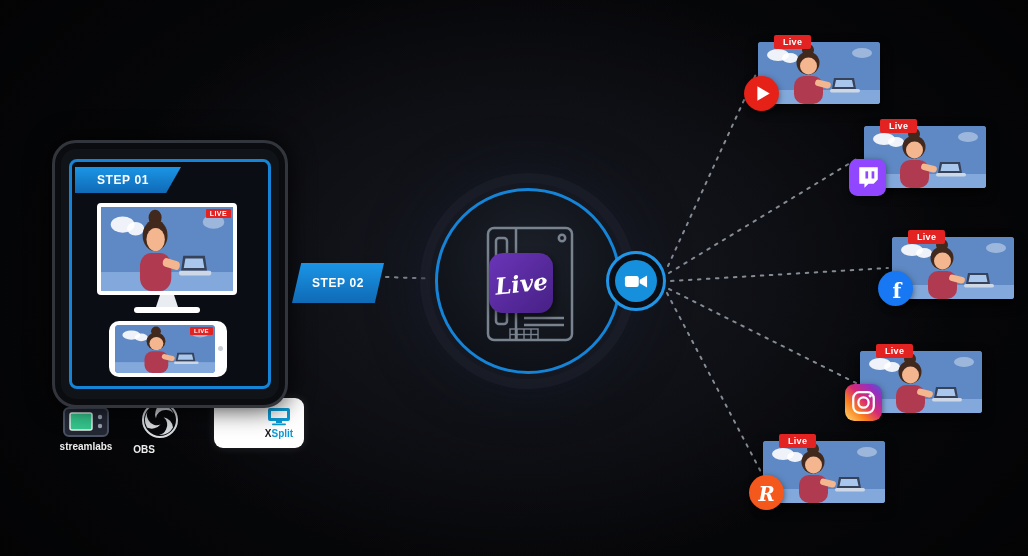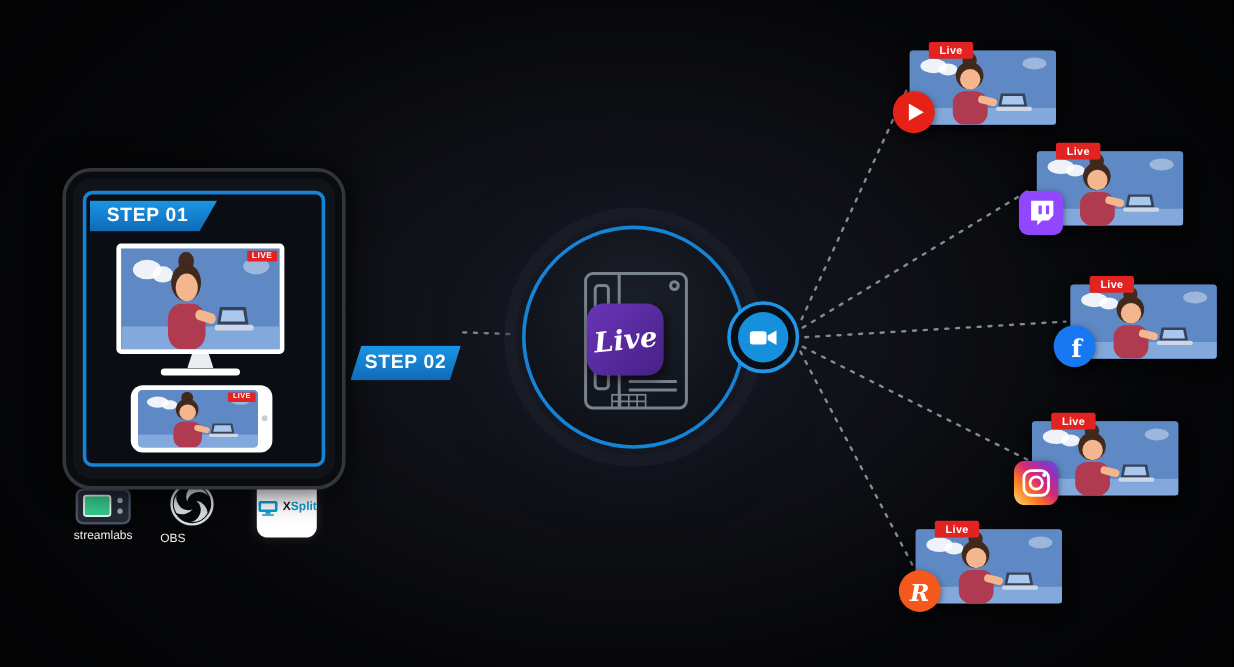--- a/index.html
+++ b/index.html
@@ -11,21 +11,21 @@
       radial-gradient(ellipse 900px 620px at 50% 50%, #0b0c10 0%, #000 100%);
     background-color:#000;
   }
   svg{display:block;}
   
   .lines{position:absolute;inset:0;z-index:1;pointer-events:none;}
   
   .banner{
     position:absolute;display:flex;align-items:center;justify-content:center;
     background:linear-gradient(180deg,#1b95e6,#0f6ab6);
-    color:#fff;font-weight:bold;font-size:16px;letter-spacing:.6px;
+    color:#fff;font-weight:bold;font-size:12px;letter-spacing:.6px;
   }
   .banner.flag{clip-path:polygon(0 0,100% 0,86% 100%,0 100%);padding-right:10px;}
   .banner.para{clip-path:polygon(10% 0,100% 0,90% 100%,0 100%);}
   
   .device-frame{
     position:absolute;left:52px;top:140px;width:230px;height:262px;z-index:2;
     border-radius:24px;background:#101318;border:3px solid #32353c;
     box-shadow:inset 0 0 0 6px #0a0c10, 0 0 26px rgba(0,0,0,.85);
   }
   .device-inner{
@@ -45,43 +45,44 @@
     position:absolute;left:54px;top:178px;width:118px;height:56px;background:#fff;
     border-radius:10px;padding:4px 12px 4px 6px;box-sizing:border-box;
   }
   .phone-screen{position:relative;width:100%;height:100%;border-radius:4px;overflow:hidden;background:#5f89c4;}
   .phone-btn{position:absolute;right:4px;top:25px;width:5px;height:5px;border-radius:50%;background:#c9ced6;}
   .live-chip{
     position:absolute;top:2px;right:2px;background:#e32222;color:#fff;
     font-size:7px;font-weight:bold;padding:1px 4px;border-radius:1px;letter-spacing:.4px;z-index:2;
   }
   
-  .soft-label{position:absolute;color:#ededed;font-size:10px;font-weight:normal;text-align:center;}
+  .soft-label{position:absolute;color:#ededed;font-size:10px;font-weight:bold;text-align:center;}
   .streamlabs-icon{position:absolute;left:62px;top:402px;width:48px;height:36px;}
   .obs-icon{position:absolute;left:140px;top:400px;width:40px;height:40px;}
   .xsplit-box{
     position:absolute;left:214px;top:398px;width:50px;height:50px;background:#fff;border-radius:9px;
-    display:flex;flex-direction:row;align-items:center;justify-content:center;gap:3px;
+    display:flex;flex-direction:column;align-items:center;justify-content:center;gap:3px;
     box-shadow:0 0 10px rgba(255,255,255,.12);
+    padding-left:40px;
   }
   .xsplit-label{font-size:10px;font-weight:bold;line-height:1;}
   .xsplit-label .xs-x{color:#16191f;}
   .xsplit-label .xs-split{color:#0a9bd6;}
   
   .big-circle{
     position:absolute;left:430px;top:183px;width:196px;height:196px;border-radius:50%;
     background:#151820;z-index:2;
     box-shadow:0 0 0 10px rgba(36,40,50,.38), 0 0 60px rgba(18,28,48,.65);
   }
   .big-circle-inner{
     position:absolute;inset:5px;border-radius:50%;border:3px solid #1583d6;
     background:radial-gradient(circle at 50% 38%, #1c2029 0%, #0e1117 78%);
   }
   .step3-badge{left:480px;top:199px;width:90px;height:26px;z-index:6;}
-  .step2-badge{left:292px;top:263px;width:92px;height:29px;z-index:3;margin-top:25px;}
+  .step2-badge{left:292px;top:263px;width:92px;height:40px;z-index:3;}
   .nas-svg{position:absolute;left:466px;top:224px;width:126px;height:126px;z-index:5;}
   .nas-app{
     position:absolute;left:489px;top:253px;width:64px;height:60px;z-index:6;
     background:linear-gradient(135deg,#6a35b8,#472085);border-radius:14px;
     box-shadow:2px 3px 8px rgba(0,0,0,.55);
     display:flex;align-items:center;justify-content:center;
   }
   .nas-app-label{
     font-family:"DejaVu Serif",serif;font-style:italic;font-weight:bold;
     color:#fff;font-size:23px;transform:rotate(-6deg);

